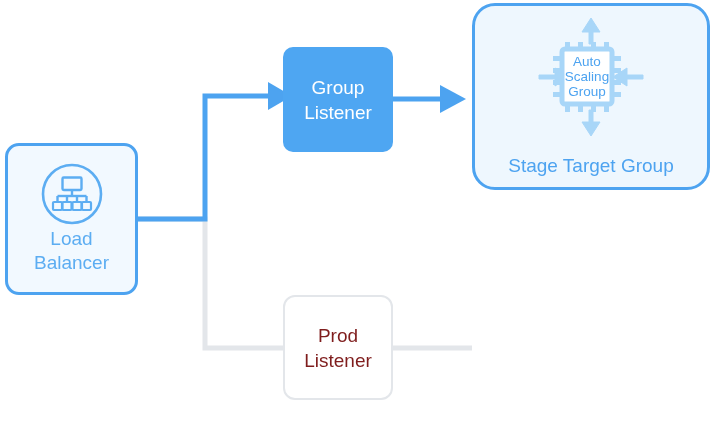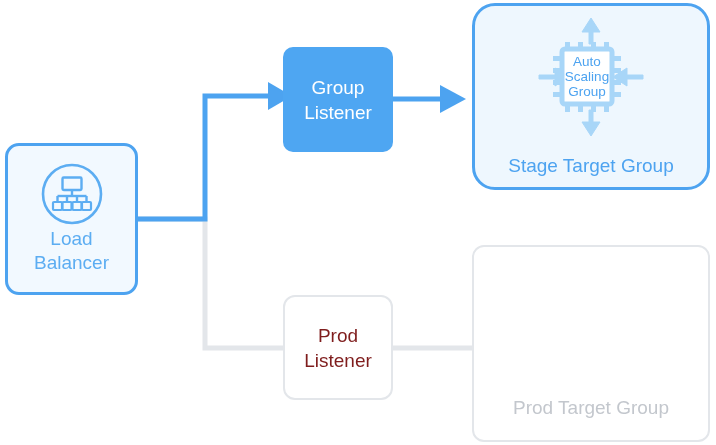--- a/index.html
+++ b/index.html
@@ -221,17 +221,14 @@
 
         <rect x="35" y="33" width="50" height="55" rx="3" fill="#ffffff" stroke="#a8d6f8" stroke-width="5"></rect>
         <text x="60" y="50" text-anchor="middle" font-family="Liberation Sans, sans-serif" font-size="13.5" fill="#4da3f0">Auto</text>
         <text x="60" y="65" text-anchor="middle" font-family="Liberation Sans, sans-serif" font-size="13.5" fill="#4da3f0">Scaling</text>
         <text x="60" y="80" text-anchor="middle" font-family="Liberation Sans, sans-serif" font-size="13.5" fill="#4da3f0">Group</text>
       </svg>
     </span>
     <span class="stage-tg-label">Stage Target Group</span>
   </div>
 
-  <div class="node prod-tg">
-    <span class="prod-tg-label">Prod Target Group</span>
-  </div>
 
 </div>
 
 </body></html>

